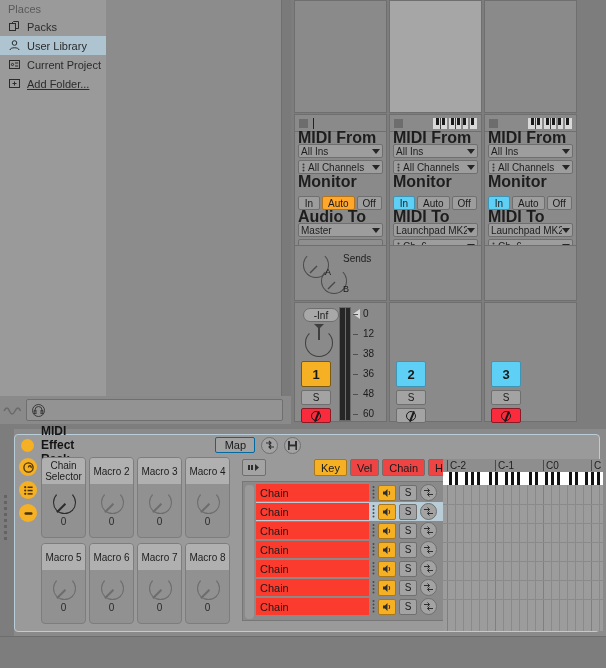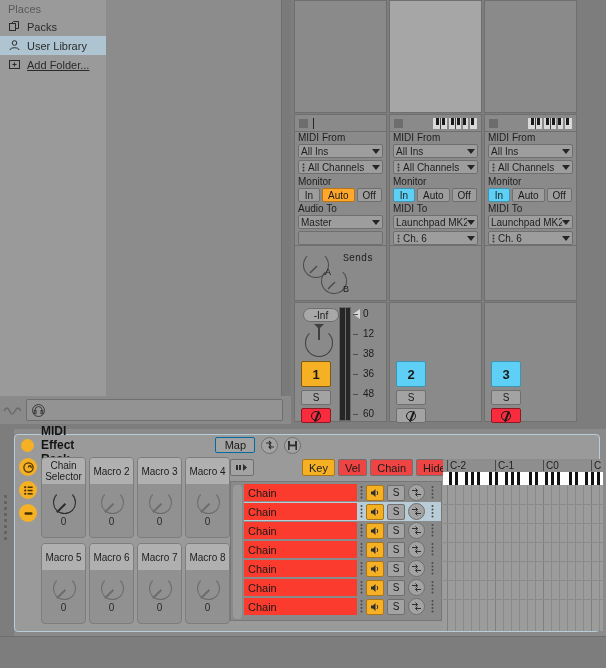--- a/index.html
+++ b/index.html
@@ -42,37 +42,37 @@
 
   .clipslots { position:absolute; left:0; top:0; width:93px; height:113px; background:#8a8a8a; border:1px solid #6f6f6f; }
   .clipslots.act { background:#a6a6a6; }
 
   .trk-title { position:absolute; left:0; top:114px; width:93px; height:18px; background:#8a8a8a; border:1px solid #6f6f6f;
                display:flex; align-items:center; padding:0 4px; }
   .trk-sq { width:9px; height:9px; background:#6d6d6d; flex:none; }
   .caret { width:1px; height:11px; background:#222; margin-left:5px; }
   .kb-mini { margin-left:auto; width:44px; height:11px; }
 
-  .sect-label { font-size:10px; font-weight:normal; color:#1d1d1d; line-height:12px; }
+  .sect-label { font-size:16px; font-weight:bold; color:#1d1d1d; line-height:12px; }
   .io-block { position:absolute; left:0; width:93px; background:#8a8a8a; border-left:1px solid #6f6f6f; border-right:1px solid #6f6f6f; padding:0 3px; }
 
   .combo { position:relative; height:14px; background:#9d9d9d; border:1px solid #6f6f6f; border-radius:2px;
            display:flex; align-items:center; padding:0 2px; margin-bottom:2px; font-size:10px; color:#1d1d1d; overflow:hidden; }
   .combo .txt { white-space:nowrap; overflow:hidden; }
   .combo .arrow { margin-left:auto; width:0; height:0; border-left:4px solid transparent; border-right:4px solid transparent; border-top:5px solid #252525; flex:none; }
   .combo .dots { width:5px; height:9px; flex:none; margin-right:2px; }
 
   .monrow { display:flex; gap:2px; margin-bottom:1px; }
   .monbtn { height:14px; min-width:22px; padding:0 5px; background:#9d9d9d; border:1px solid #6f6f6f; border-radius:2px;
-            font-size:10px; display:flex; align-items:center; justify-content:center; }
+            font-size:10px; display:flex; align-items:center; justify-content:center;margin-top:8px; }
   .monbtn.auto-on { background:#ffa72b; border-color:#b4741a; }
   .monbtn.in-on { background:#5fd0f5; border-color:#3e94b2; }
 
   .sends { position:absolute; left:0; top:245px; width:93px; height:56px; background:#8a8a8a; border:1px solid #6f6f6f; }
-  .sends-lbl { position:absolute; left:48px; top:7px; font-size:10px; color:#1d1d1d;font-family:Liberation Mono, monospace; }
+  .sends-lbl { position:absolute; left:48px; top:7px; font-size:10px; color:#1d1d1d; }
   .knob { position:absolute; border:1.5px solid #4a4a4a; border-radius:50%; }
 
   .mixstrip { position:absolute; left:0; top:302px; width:93px; height:120px; background:#8a8a8a; border:1px solid #6f6f6f; }
   .inf { position:absolute; left:8px; top:5px; width:36px; height:14px; background:#a8a8a8; border:1px solid #6e6e6e; border-radius:7px;
          font-size:10px; display:flex; align-items:center; justify-content:center; }
   .panknob { position:absolute; left:10px; top:26px; width:28px; height:28px; border:1.5px solid #3f3f3f; border-radius:50%; border-top-color:transparent; }
   .pantick { position:absolute; left:23px; top:23px; width:1.5px; height:14px; background:#3f3f3f; }
   .pantri { position:absolute; left:19px; top:21px; width:0; height:0; border-left:5px solid transparent; border-right:5px solid transparent; border-top:5px solid #3f3f3f; }
   .numbtn { position:absolute; left:6px; top:58px; width:30px; height:26px; border:1px solid #7a5a12; border-radius:2px;
             display:flex; align-items:center; justify-content:center; font-size:13px; font-weight:bold; }
@@ -195,20 +195,32 @@
         <svg width="13" height="13" viewBox="0 0 13 13">
             <g fill="none" stroke="#2b2b2b" stroke-width="1">
           <circle cx="6.5" cy="4" r="2.3"></circle>
               <path d="M2 11 C2 8 11 8 11 11"></path>
             </g>
           </svg>
       </span>
       <span>User Library</span>
     </div>
 
+    <div class="br-item">
+      <span class="br-ic">
+        <svg width="13" height="13" viewBox="0 0 13 13">
+            <g fill="none" stroke="#2b2b2b" stroke-width="1">
+          <rect x="1.5" y="2.5" width="10" height="8"></rect>
+              <circle cx="4.5" cy="6.5" r="1.1"></circle>
+              <path d="M7 5h3.2M7 8h3.2"></path>
+            </g>
+          </svg>
+      </span>
+      <span>Current Project</span>
+    </div>
 
     <div class="br-item">
       <span class="br-ic">
         <svg width="13" height="13" viewBox="0 0 13 13">
             <g fill="none" stroke="#2b2b2b" stroke-width="1">
           <rect x="1.5" y="2.5" width="10" height="8"></rect>
               <path d="M6.5 4.5v4M4.5 6.5h4"></path>
             </g>
           </svg>
       </span>
@@ -642,21 +654,21 @@
           <div class="macro-body">
             <span class="mknob">
                 <span class="ind"></span>
               </span>
             <span class="mval">0</span>
           </div>
         </div>
       </div>
     </div>
 
-    <div class="chainpanel" style="position:absolute; left:226px; top:26px;">
+    <div class="chainpanel" style="position:absolute; left:238px; top:26px;">
       <div class="chain-toolbar">
         <span class="foldbtn">
           <svg width="14" height="9" viewBox="0 0 14 9">
               <g fill="#2e2e2e">
                 <rect x="1" y="2" width="2" height="5"></rect>
                 <rect x="4" y="2" width="2" height="5"></rect>
             <path d="M8 1 l4 3.5 -4 3.5 z"></path>
               </g>
             </svg>
         </span>

